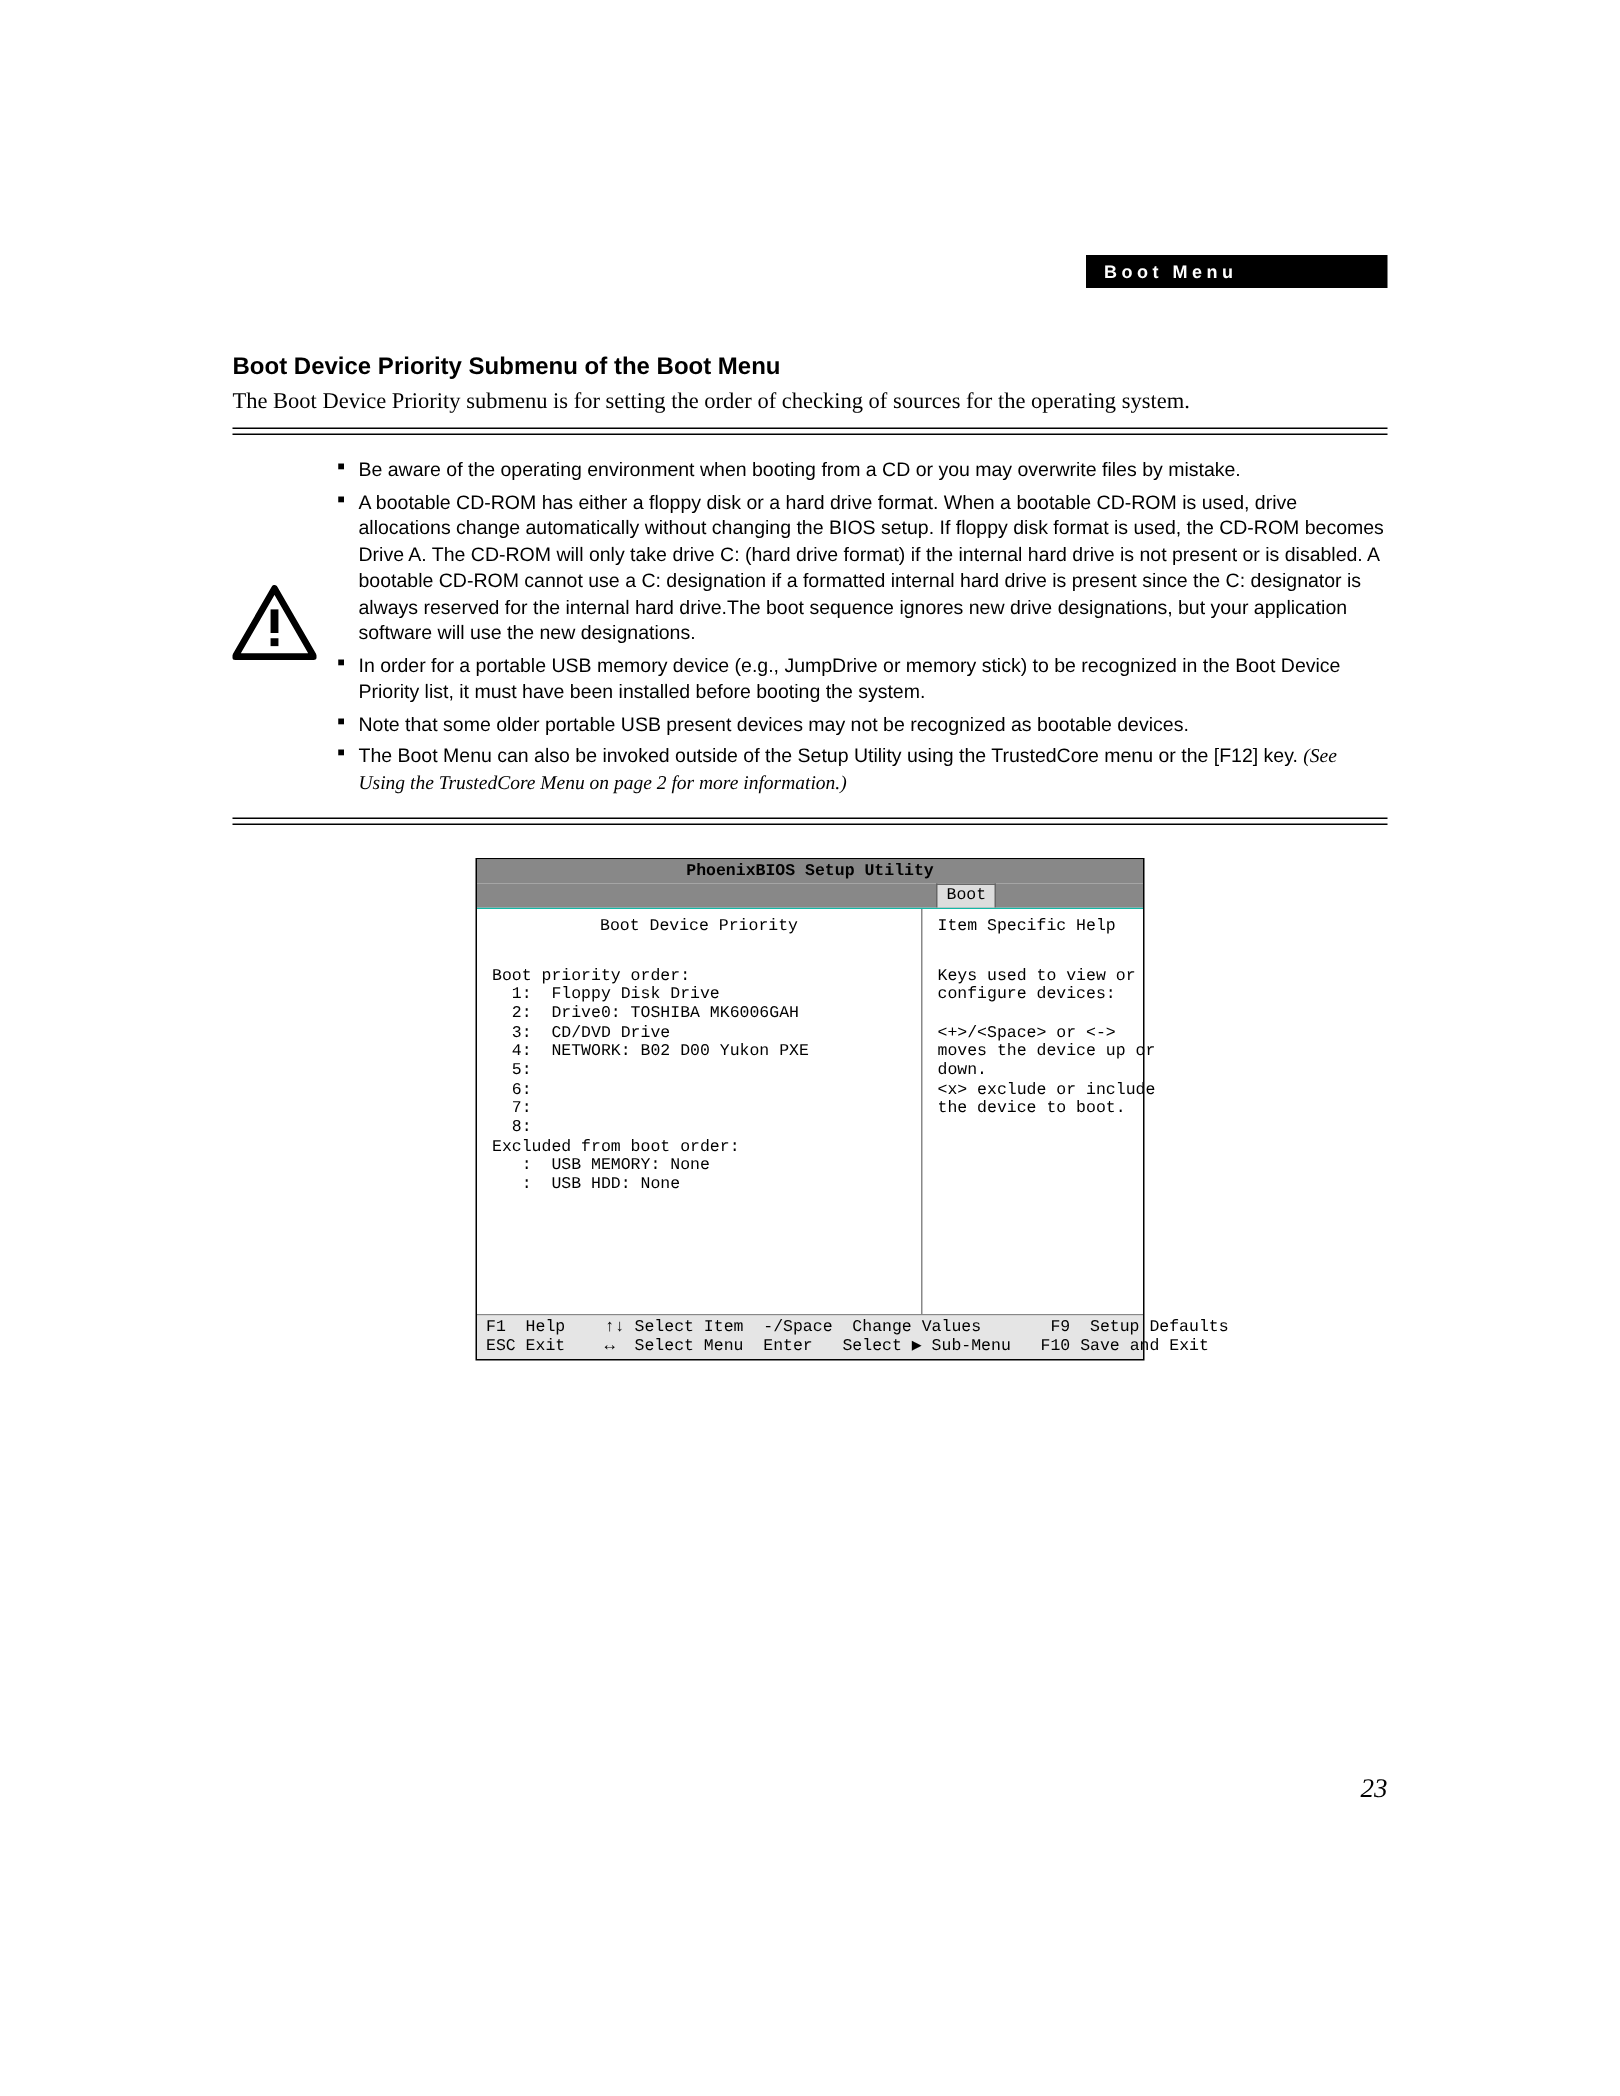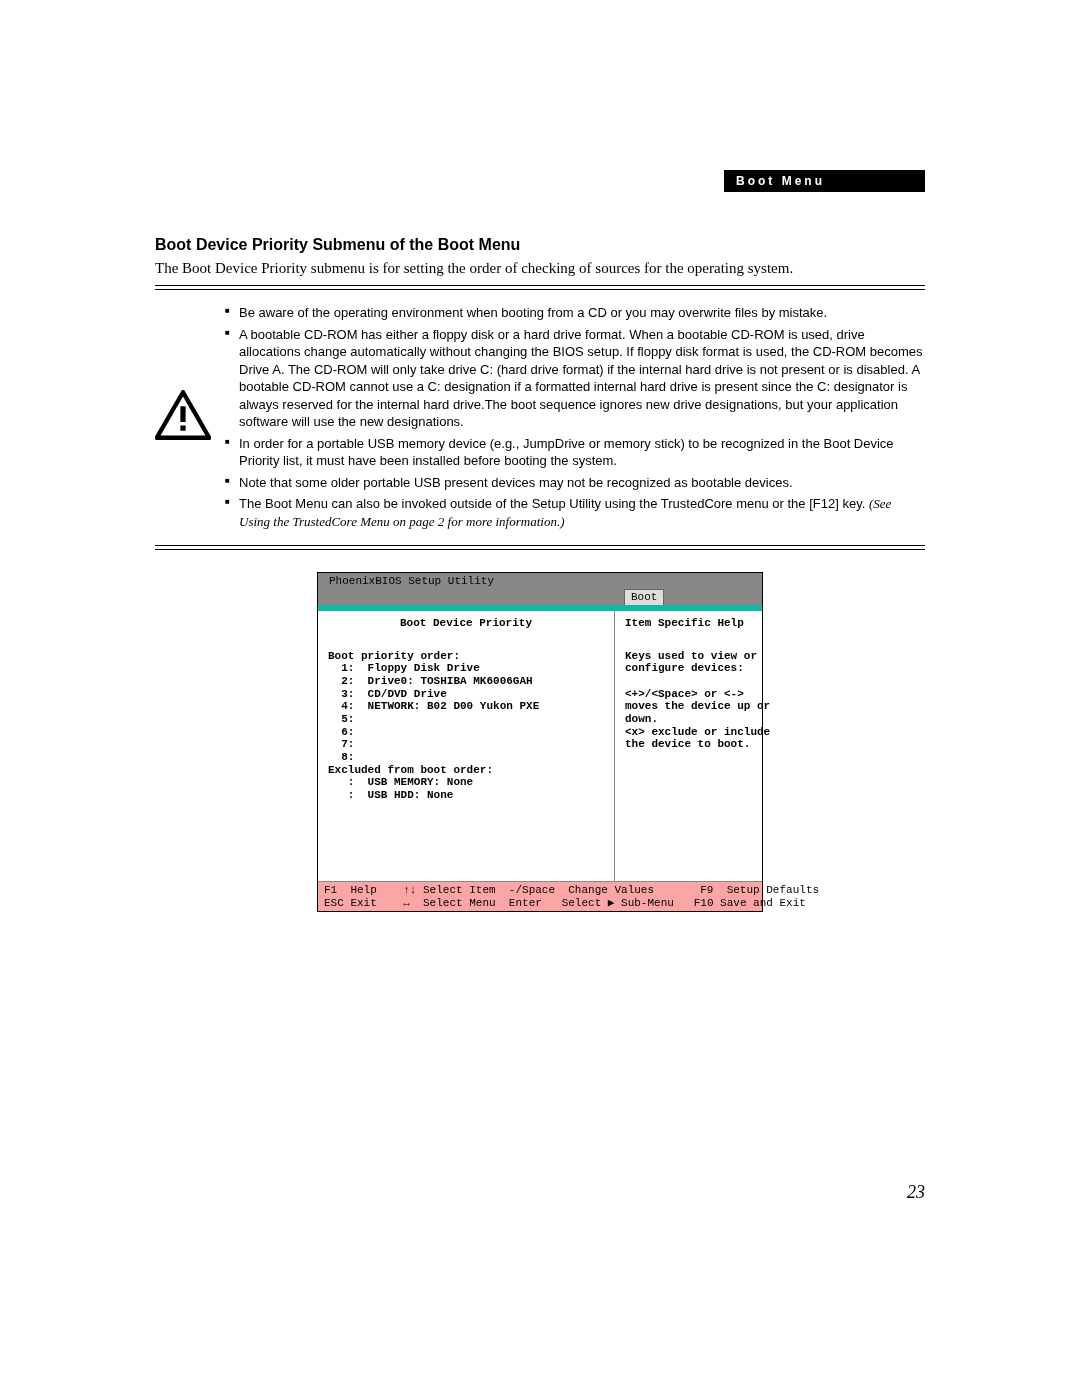--- a/index.html
+++ b/index.html
@@ -88,44 +88,44 @@
     width: 444px;
     margin: 22px auto 0 auto;
     border: 1px solid #000;
     font-family: "Courier New", monospace;
     font-size: 11px;
     line-height: 1.15;
     color: #000;
   }
   .bios-title {
     background: #888;
+    text-align: center;
     padding: 2px 11px;
-    font-weight: normal;
+    font-weight: bold;
   }
   .bios-tabs {
     background: #888;
     height: 16px;
     position: relative;
   }
   .bios-tab-active {
     position: absolute;
     left: 282px;
     background: #ddd;
     padding: 1px 6px;
     border: 1px solid #666;
     border-bottom: 0;
     font-family: "Courier New", monospace;
     margin-left: 24px;
   }
   .bios-body {
     display: flex;
-    border-top: 6px solid #14b8a6;
+    border-top: 1px solid #14b8a6;
     border-bottom: 1px solid #888;
     min-height: 270px;
-    font-weight: bold;
   }
   .bios-left {
     flex: 0 0 276px;
     border-right: 1px solid #888;
     padding: 6px 10px 8px 10px;
   }
   .bios-right {
     flex: 1;
     padding: 6px 10px 8px 10px;
   }
@@ -137,21 +137,21 @@
     margin: 0;
     font-family: inherit;
     font-size: 11px;
     white-space: pre;
   }
   .bios-right-title {
     text-align: left;
     margin-bottom: 20px;
   }
   .bios-footer {
-    background: #fca5a5;
+    background: #e5e5e5;
     color: #000;
     padding: 2px 6px;
     font-family: "Courier New", monospace;
     font-size: 11px;
     white-space: pre;
   }
   .figure-caption {
     text-align: center;
     font-family: Arial, Helvetica, sans-serif;
     font-weight: bold;

